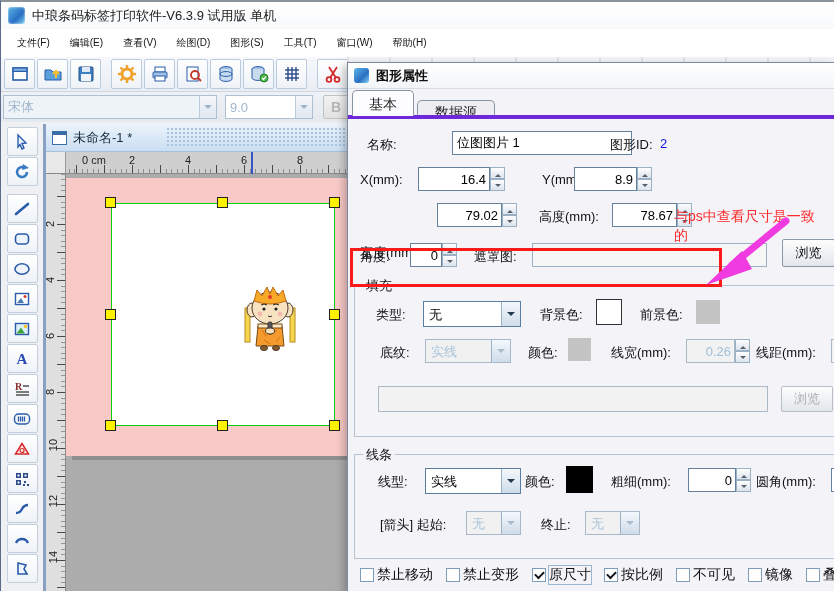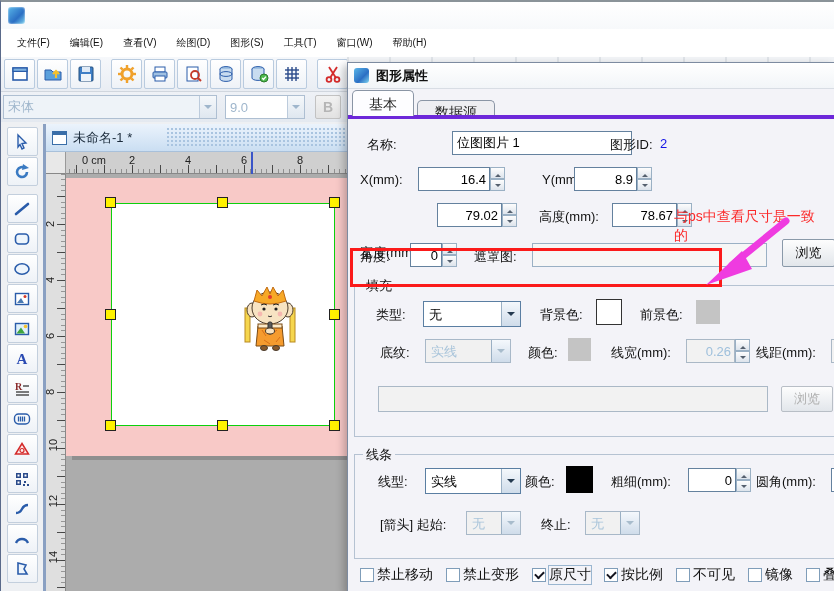--- a/index.html
+++ b/index.html
@@ -103,20 +103,21 @@
 
   .redbox { position:absolute; left:2px; top:129px; width:372px; height:39px; border:3px solid #fb1a1a; z-index:5; }
   .note { position:absolute; left:326px; top:88px; width:165px; font-size:14px; line-height:19px; z-index:6; }
   .note-arrow { position:absolute; left:350px; top:98px; z-index:7; }
 </style>
 </head>
 <body>
 
 <div class="titlebar">
   <div class="app-ico"></div>
+  <span>中琅条码标签打印软件-V6.3.9 试用版 单机</span>
 </div>
 
 <div class="menubar">
   <div class="mi">文件(F)</div>
   <div class="mi">编辑(E)</div>
   <div class="mi">查看(V)</div>
   <div class="mi">绘图(D)</div>
   <div class="mi">图形(S)</div>
   <div class="mi">工具(T)</div>
   <div class="mi">窗口(W)</div>
@@ -218,21 +219,21 @@
       </svg>
   </div>
   <div class="toolbar-ghost"></div>
 </div>
 
 <div class="fontbar">
   <div class="combo-dis" style="width:214px;">
     <span>宋体</span>
     <div class="arr"></div>
   </div>
-  <div class="combo-dis" style="width:80px; margin-left:8px; background:#fff;">
+  <div class="combo-dis" style="width:88px; margin-left:8px; background:#fff;">
     <span>9.0</span>
     <div class="arr"></div>
   </div>
   <div class="bold-btn">B</div>
 </div>
 
 <div class="main">
   <div class="toolbox">
     <div class="tool">
         <svg width="18" height="18">

